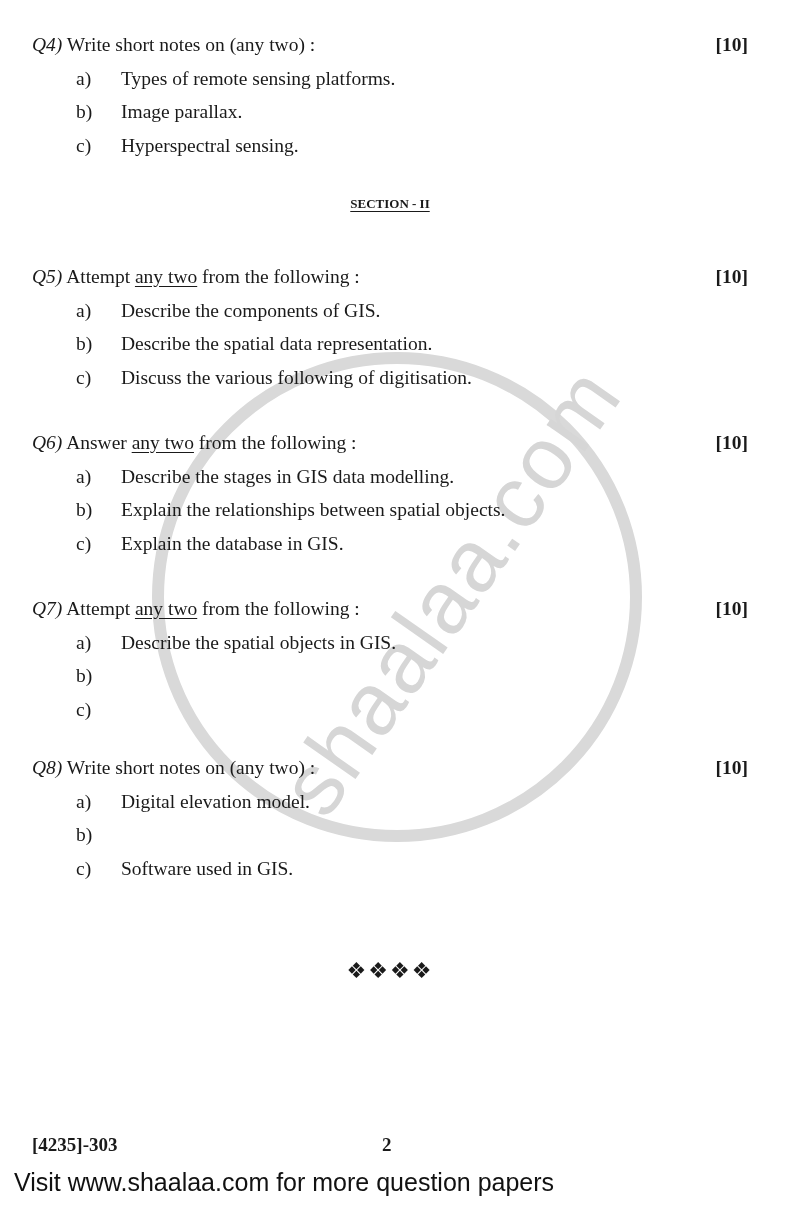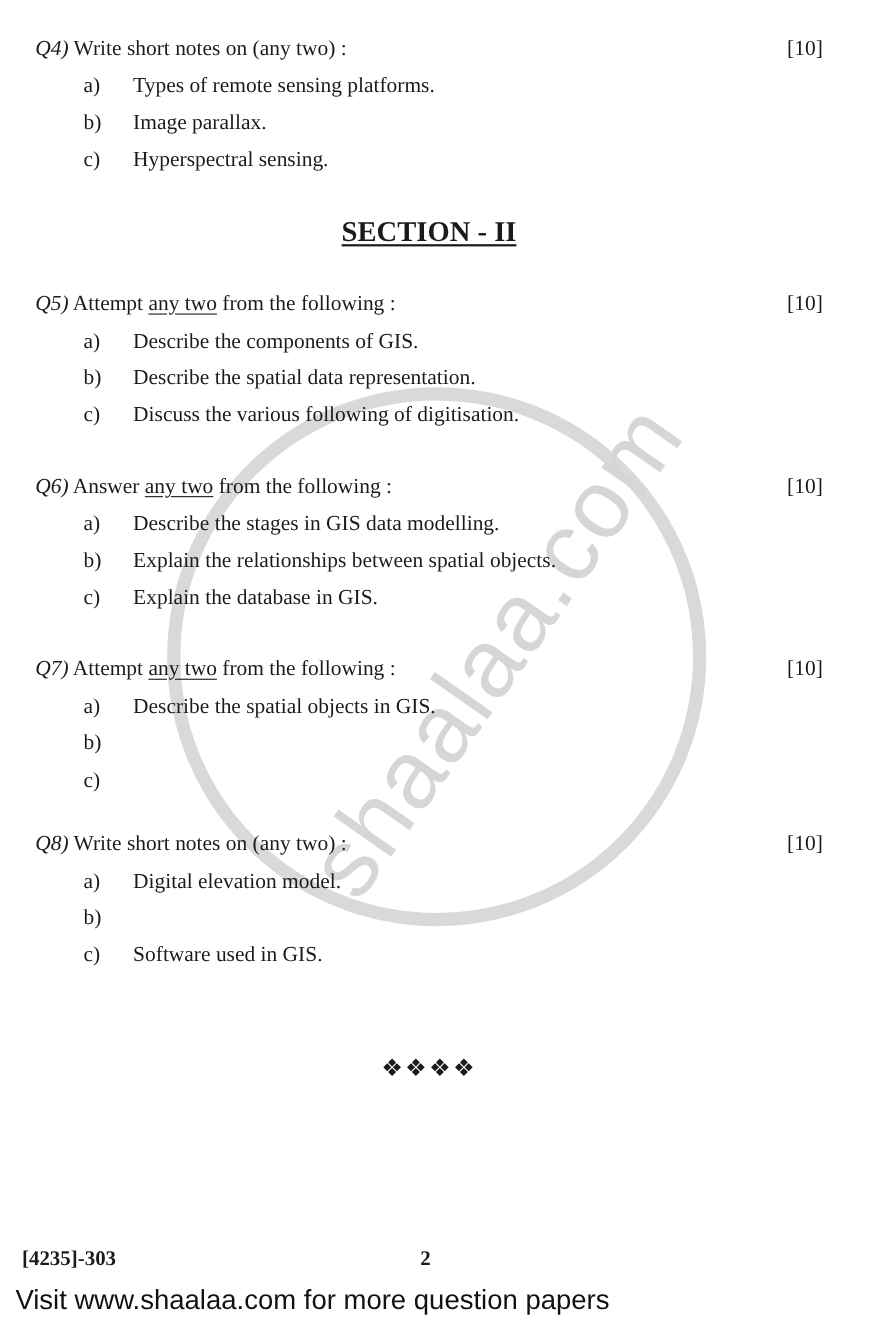--- a/index.html
+++ b/index.html
@@ -20,37 +20,37 @@
       font-size: 88px; color: #d6d6d6; letter-spacing: 2px;
       transform: rotate(-55deg); transform-origin: center;
       pointer-events: none; white-space: nowrap;
     }
     .q {
       position: absolute; left: 32px; width: 716px;
       font-size: 19.5px; line-height: 33.5px;
     }
     .q-head { display: flex; justify-content: space-between; }
     .q-num { font-style: italic; }
-    .marks { font-weight: normal; }
+    .marks { font-weight: bold; }
     .u { text-decoration: underline; text-underline-offset: 3px; text-align: right; }
     .opt { display: flex; padding-left: 44px; }
     .opt-label { width: 45px; flex: none; }
     .opt-text { flex: 1; white-space: nowrap; }
     .opt-text.tight { letter-spacing: -0.6px; word-spacing: -2px; }
     .section-title {
       position: absolute; left: 0; width: 780px; top: 196px; text-align: center;
-      font-weight: bold; font-size: 26px; text-decoration: underline;
+      font-weight: bold; font-size: 13px; text-decoration: underline;
       text-underline-offset: 3px;
     }
     .ornament {
       position: absolute; left: 0; width: 780px; top: 958px; text-align: center;
       font-size: 22px; letter-spacing: 2px; color: #1a1a1a;
     }
     .footer-code {
-      position: absolute; left: 20px; top: 1134px; font-weight: bold; font-size: 19px;
+      position: absolute; left: 32px; top: 1134px; font-weight: bold; font-size: 19px;
     }
     .footer-page {
       position: absolute; left: 382px; top: 1134px; font-weight: bold; font-size: 19px;
     }
     .visit-line {
       position: absolute; left: 14px; top: 1168px;
       font-family: "Liberation Sans", "DejaVu Sans", sans-serif; font-size: 25px; color: #111;
     }
   </style>
 </head>

